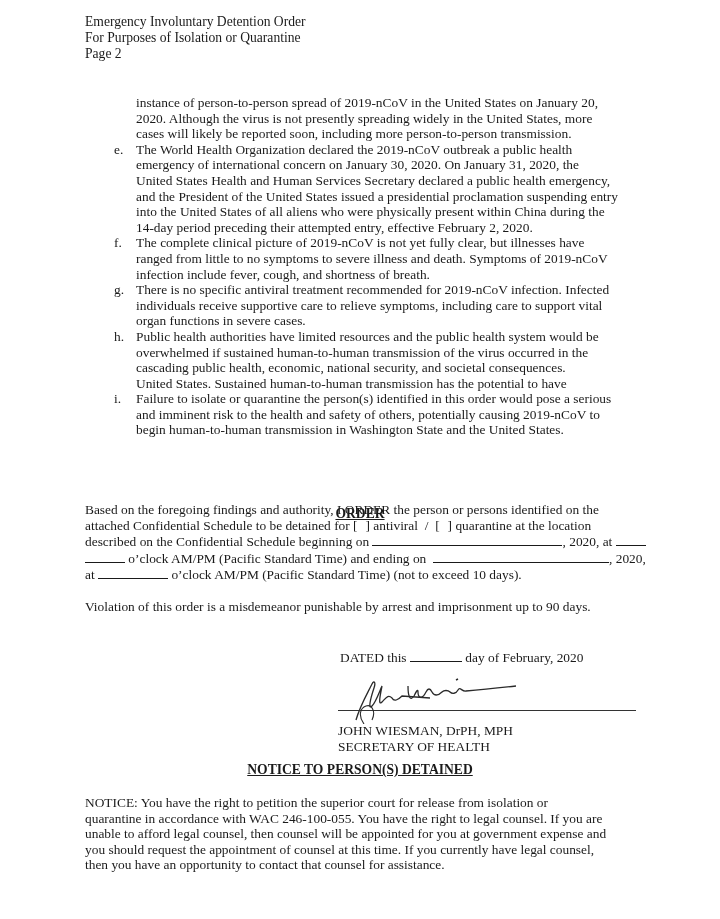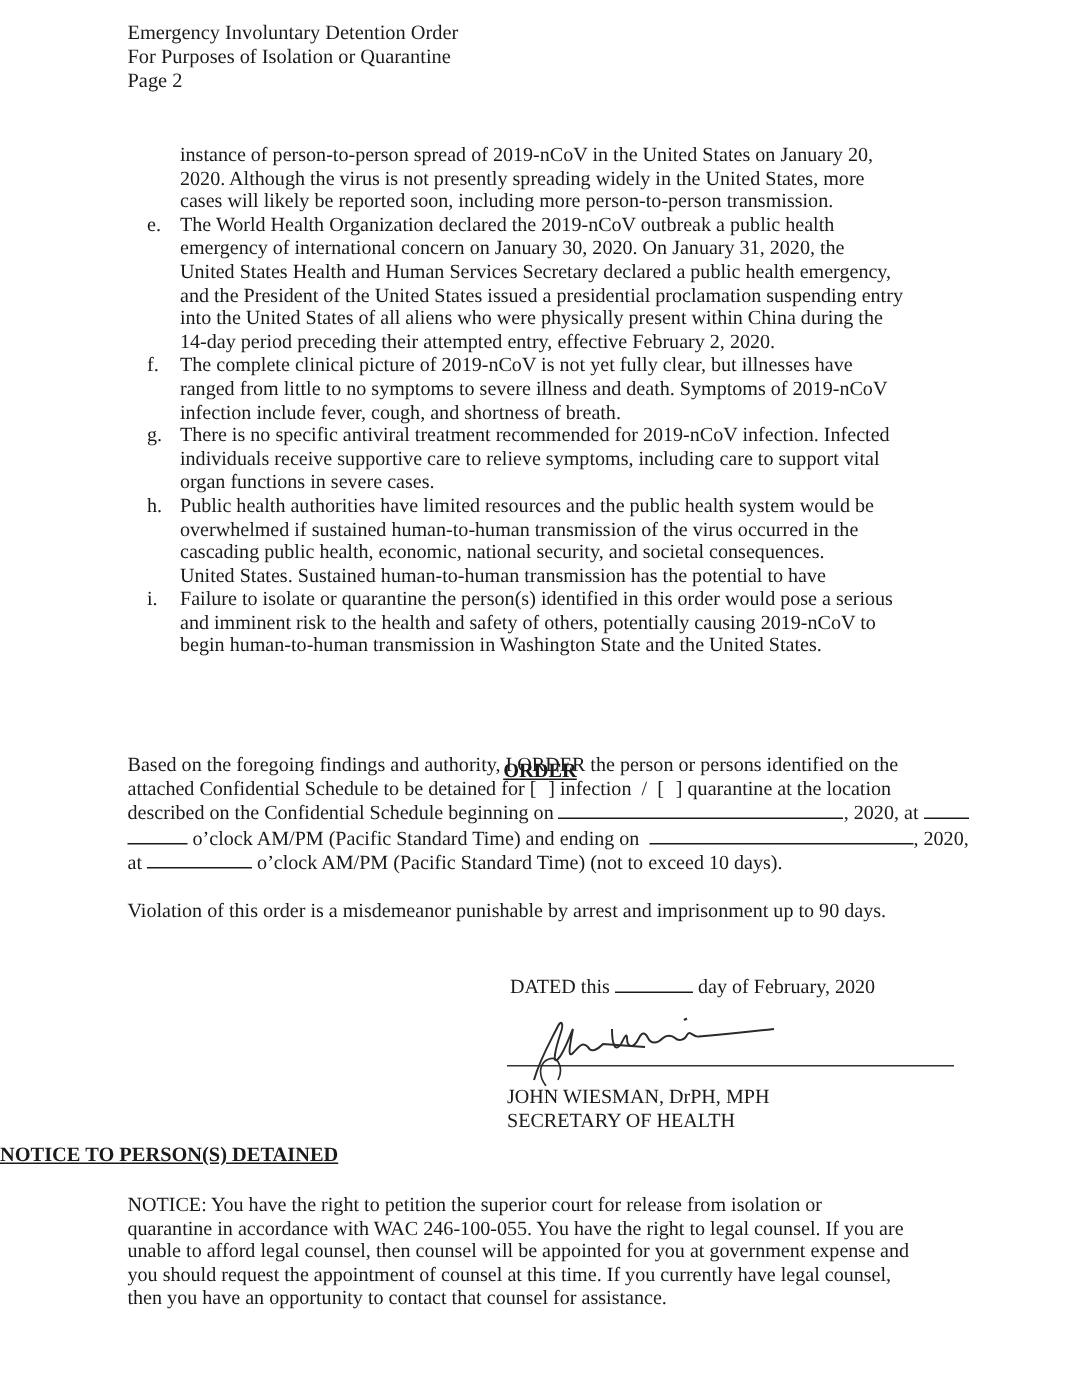--- a/index.html
+++ b/index.html
@@ -7,21 +7,21 @@
     width: 720px; height: 919px; position: relative; overflow: hidden;
     font-family: "Liberation Serif", "DejaVu Serif", serif;
     color: #1a1a1a;
     font-size: 13.4px;
     line-height: 15.6px;
   }
   .page { position: absolute; left: 0; top: 0; width: 603px; height: 919px; background: #fff; }
   .header { position: absolute; left: 85px; top: 14px; font-size: 13.6px; line-height: 16px; }
   .header div { white-space: nowrap; }
 
-  .list { position: absolute; left: 98px; top: 95px; width: 540px; }
+  .list { position: absolute; left: 114px; top: 95px; width: 540px; }
   .item { position: relative; padding-left: 22px; margin: 0; }
   .item .marker { position: absolute; left: 0; top: 0; width: 18px; }
   .item .text { display: block; }
   .item.cont { padding-left: 22px; }
 
   .order-heading {
     position: absolute; left: 0; width: 720px; top: 470px; text-align: center;
     font-weight: bold; text-decoration: underline; font-size: 13.6px; margin-top: 36px;
   }
   .order-body { position: absolute; left: 85px; top: 502px; width: 552px; }
@@ -31,21 +31,21 @@
 
   .dated { position: absolute; left: 340px; top: 649px; white-space: nowrap; }
 
   .sig-block { position: absolute; left: 338px; top: 676px; width: 298px; }
   .sig-area { position: relative; height: 34px; border-bottom: 1.2px solid #333; }
   .sig-area svg { position: absolute; left: 0; top: 0; }
   .sig-name, .sig-title { white-space: nowrap; }
   .sig-name { margin-top: 12px; }
 
   .notice-heading {
-    position: absolute; left: 0; width: 720px; top: 762px; text-align: left;
+    position: absolute; left: 0; width: 720px; top: 762px; text-align: center;
     font-weight: bold; text-decoration: underline; font-size: 13.6px;
   }
   .notice-body { position: absolute; left: 85px; top: 795px; width: 552px; }
   .notice-body .line { white-space: nowrap; }
 </style>
 </head>
 <body>
 
 <div class="page">
 
@@ -103,21 +103,21 @@
   </div>
 
   <div class="order-heading">ORDER</div>
 
   <div class="order-body">
     <div class="line">
       <span>Based on the foregoing findings and authority, I ORDER the person or persons identified on the</span>
     </div>
     <div class="line">
       <span>
-        <span>attached Confidential Schedule to be detained for [</span><span style="display:inline-block;width:8px;"></span><span>] infection</span>
+        <span>attached Confidential Schedule to be detained for [</span><span style="display:inline-block;width:8px;"></span><span>] antiviral</span>
         &nbsp;<span>/</span>&nbsp;
         <span>[</span><span style="display:inline-block;width:8px;"></span><span>] quarantine at the location</span>
       </span>
     </div>
     <div class="line">
       <span>
         <span>described on the Confidential Schedule beginning on</span>
         <span class="blank" style="width:190px;"></span><span>, 2020, at</span>
         <span class="blank" style="width:30px;"></span>
       </span>

